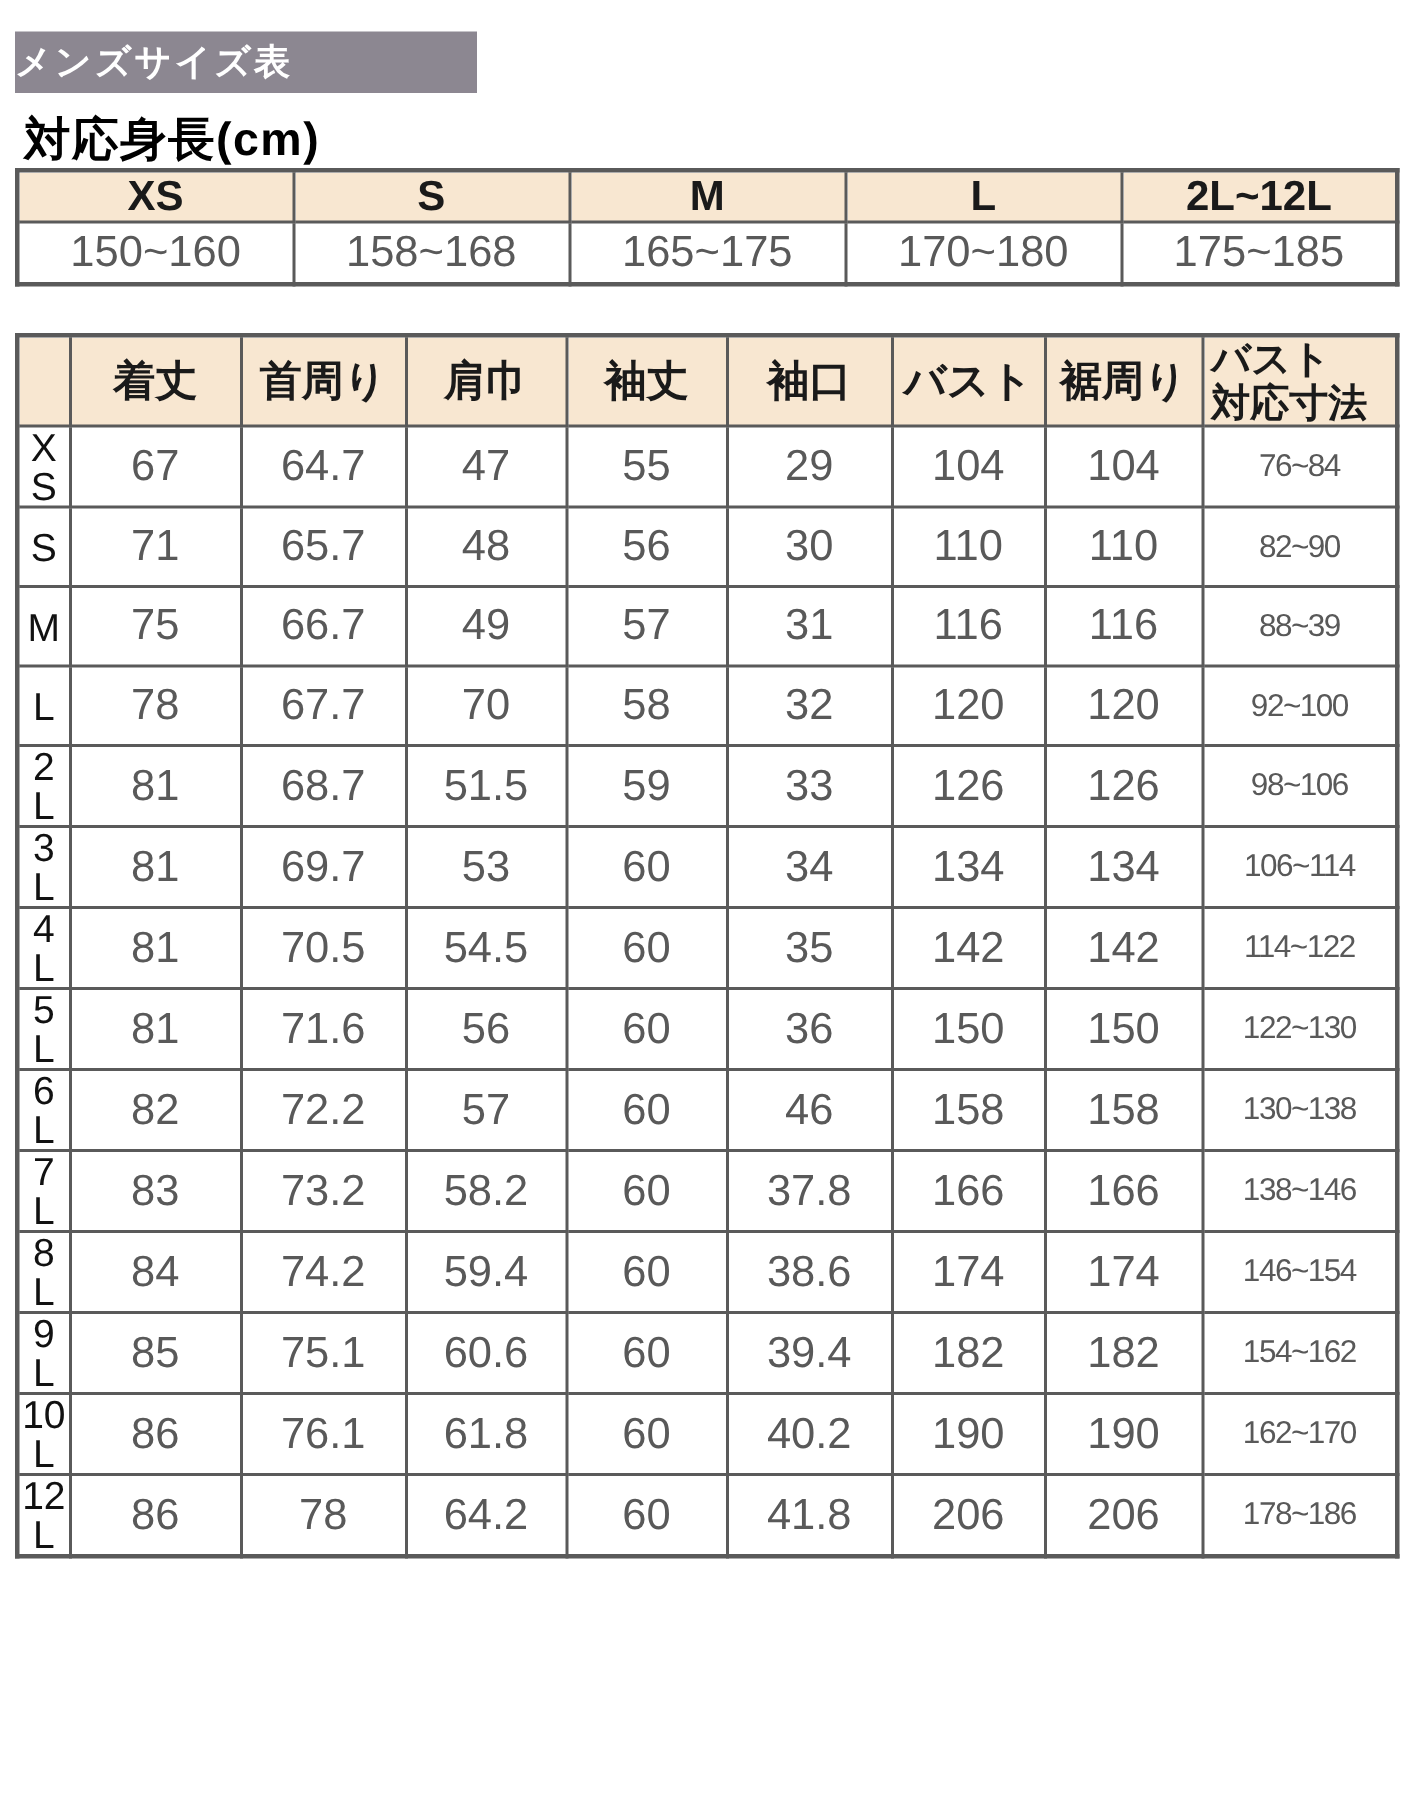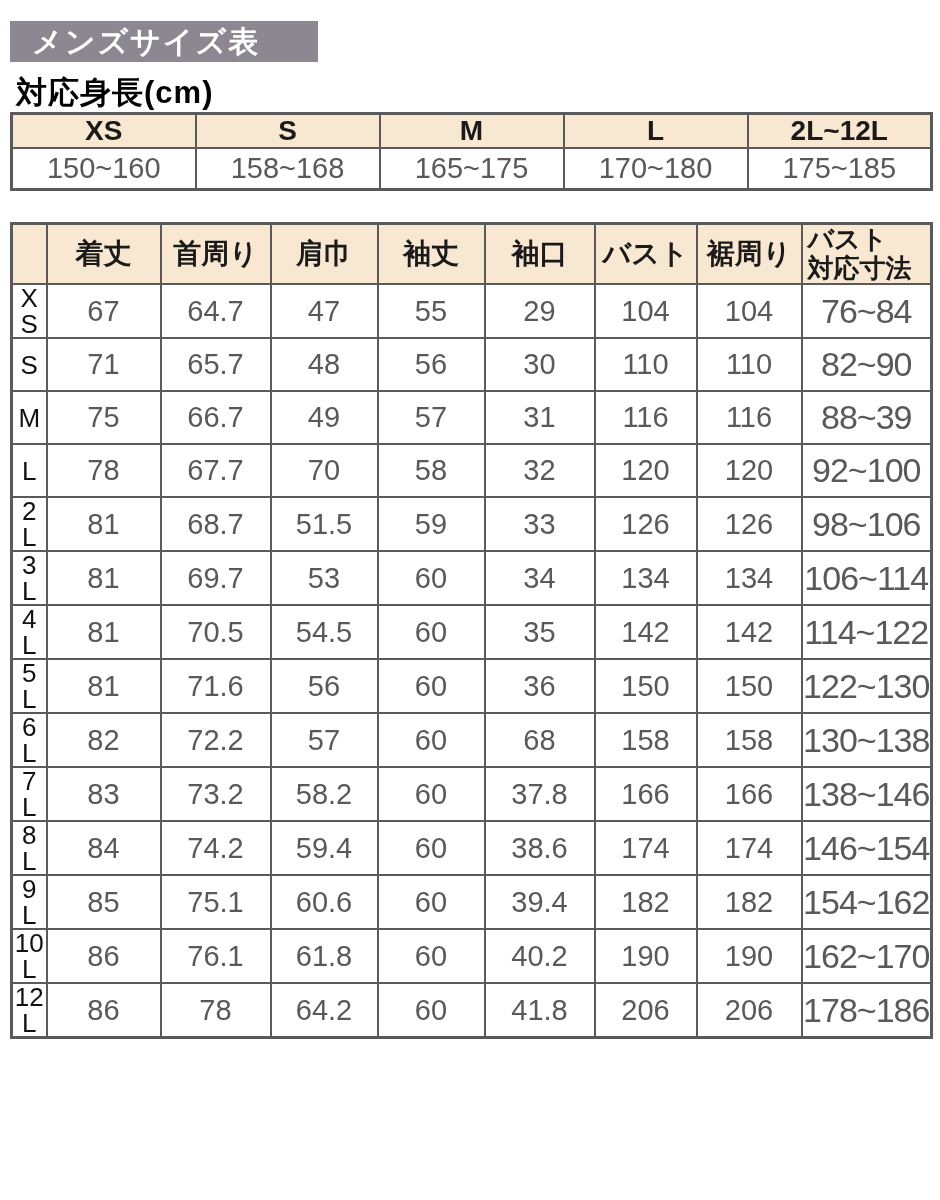--- a/index.html
+++ b/index.html
@@ -21,24 +21,23 @@
     overflow: hidden;
   }
   .title-bar {
     position: absolute;
     left: 10px;
     top: 21px;
     width: 308px;
     height: 41px;
     background: var(--title-bg);
     color: var(--title-text);
-    font-size: 30px;
+    font-size: 24px;
     font-weight: bold;
     line-height: 41px;
-    padding-left: 22px;
     letter-spacing: 2px;
   }
   .section-label {
     position: absolute;
     left: 16px;
     top: 72px;
     font-size: 31px;
     font-weight: bold;
     color: #000000;
     letter-spacing: 1px;
@@ -97,21 +96,21 @@
     line-height: 26px;
     text-align: center;
   }
   .size-table td {
     height: 53px;
     font-size: 29px;
     font-weight: normal;
     color: var(--value-text);
   }
   .size-table td.range {
-    font-size: 34px;
+    font-size: 21px;
     letter-spacing: -1px;
   }
 </style>
 </head>
 <body>
 
 <div class="title-bar">メンズサイズ表</div>
 
 <div class="section-label">対応身長(cm)</div>
 
@@ -263,21 +262,21 @@
         <td>150</td>
         <td class="range">122~130</td>
       </tr>
       <tr>
         <th class="row-label">6
 L</th>
         <td>82</td>
         <td>72.2</td>
         <td>57</td>
         <td>60</td>
-        <td>68</td>
+        <td>46</td>
         <td>158</td>
         <td>158</td>
         <td class="range">130~138</td>
       </tr>
       <tr>
         <th class="row-label">7
 L</th>
         <td>83</td>
         <td>73.2</td>
         <td>58.2</td>

